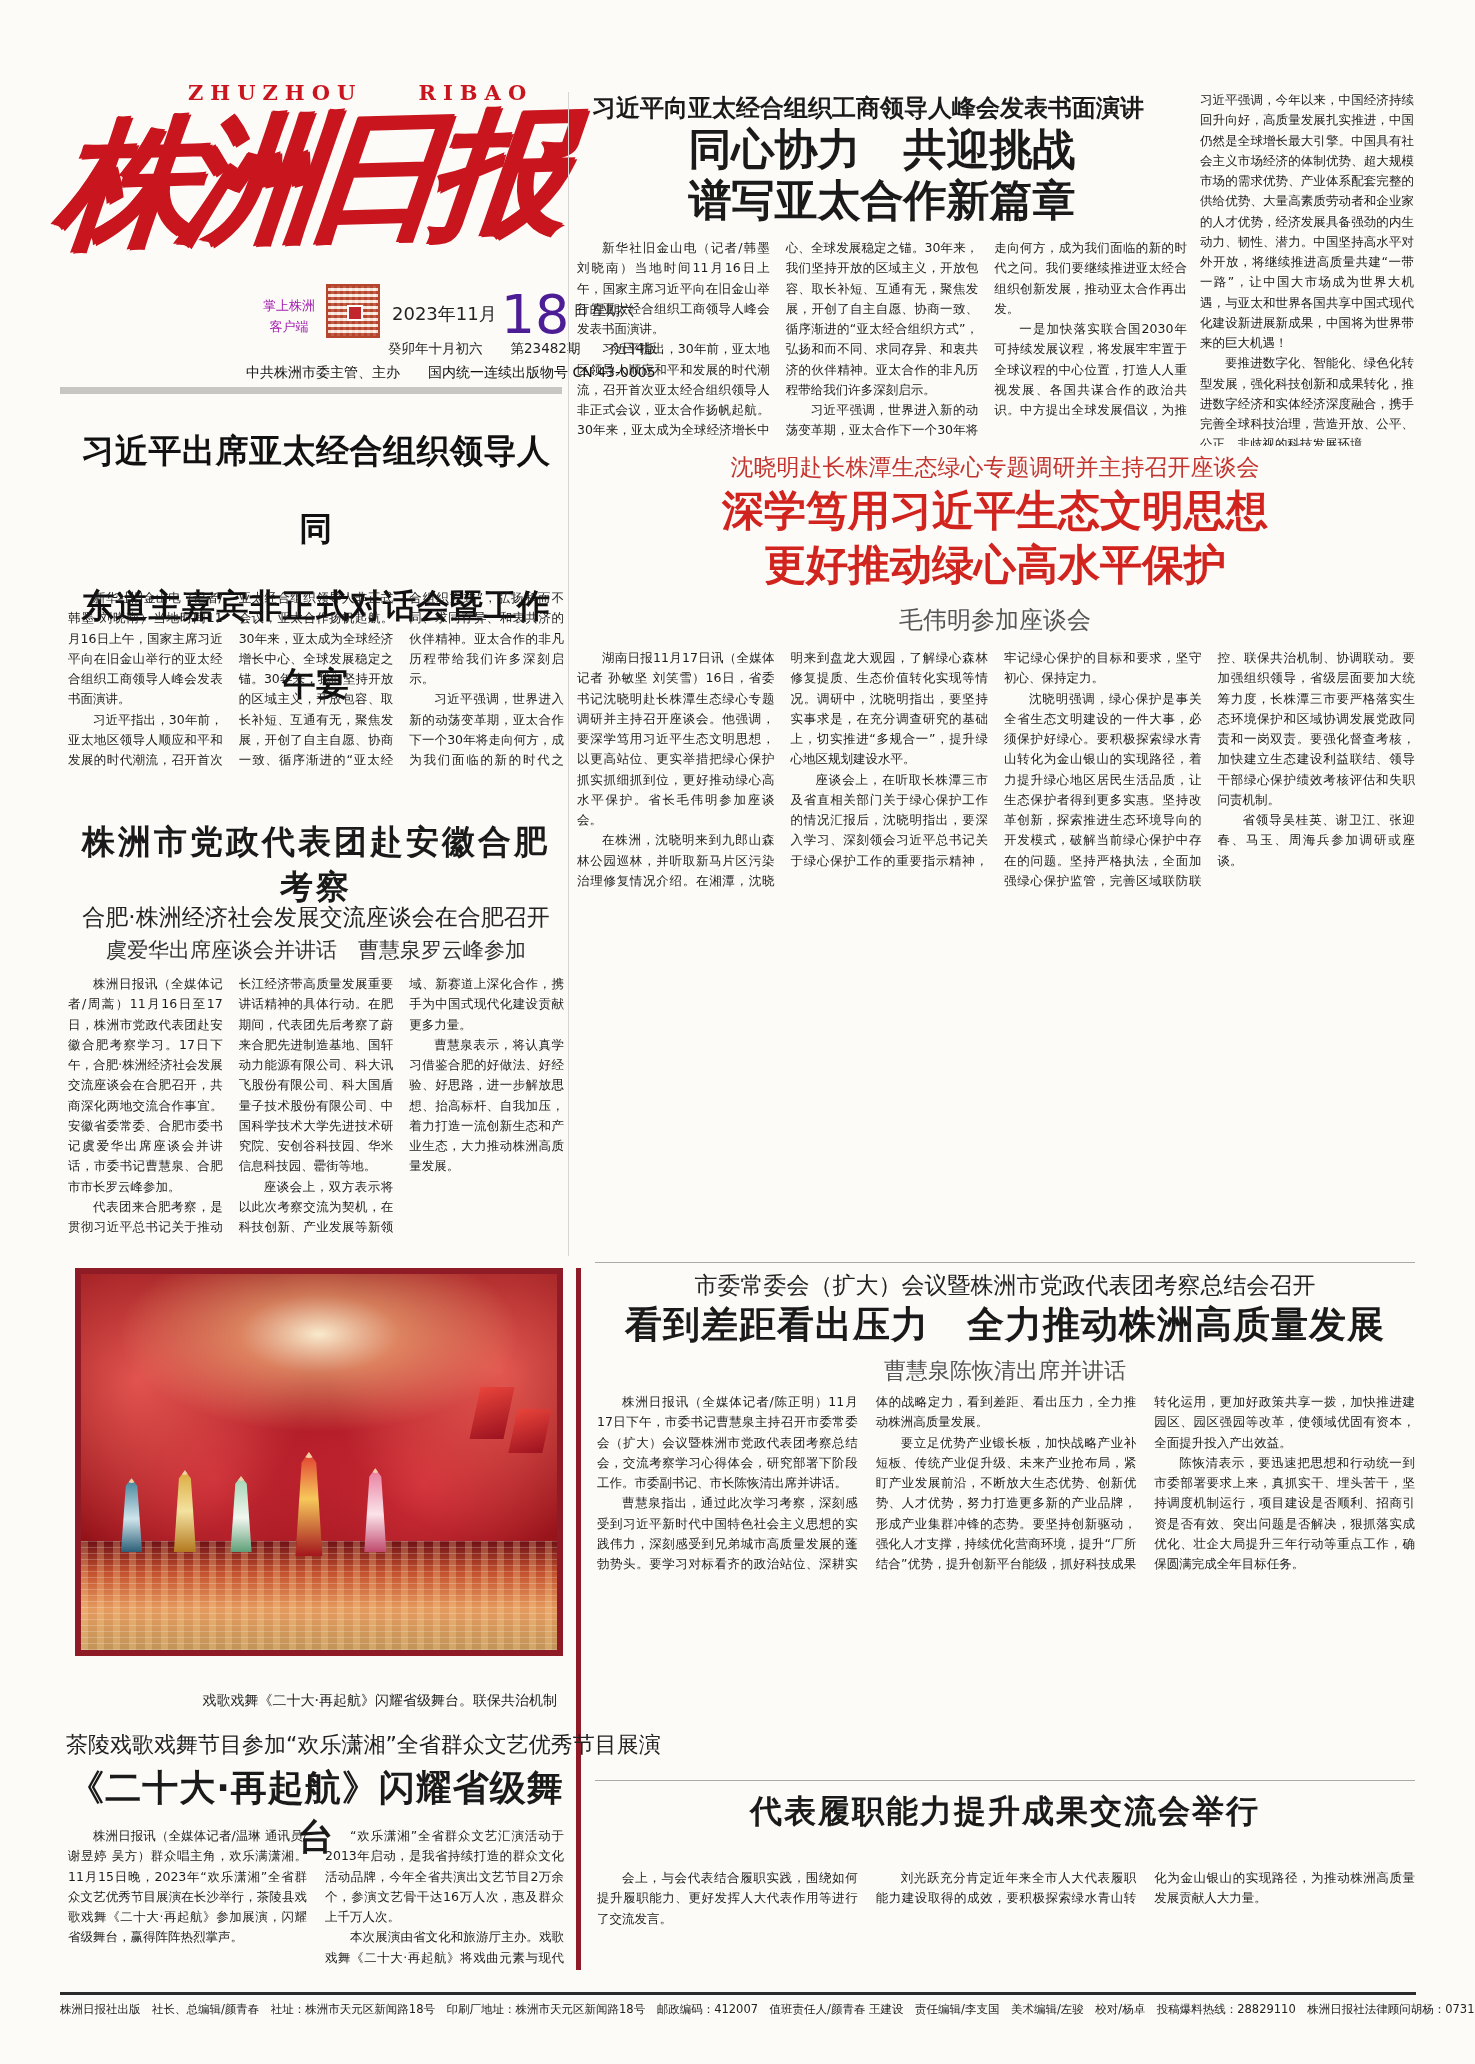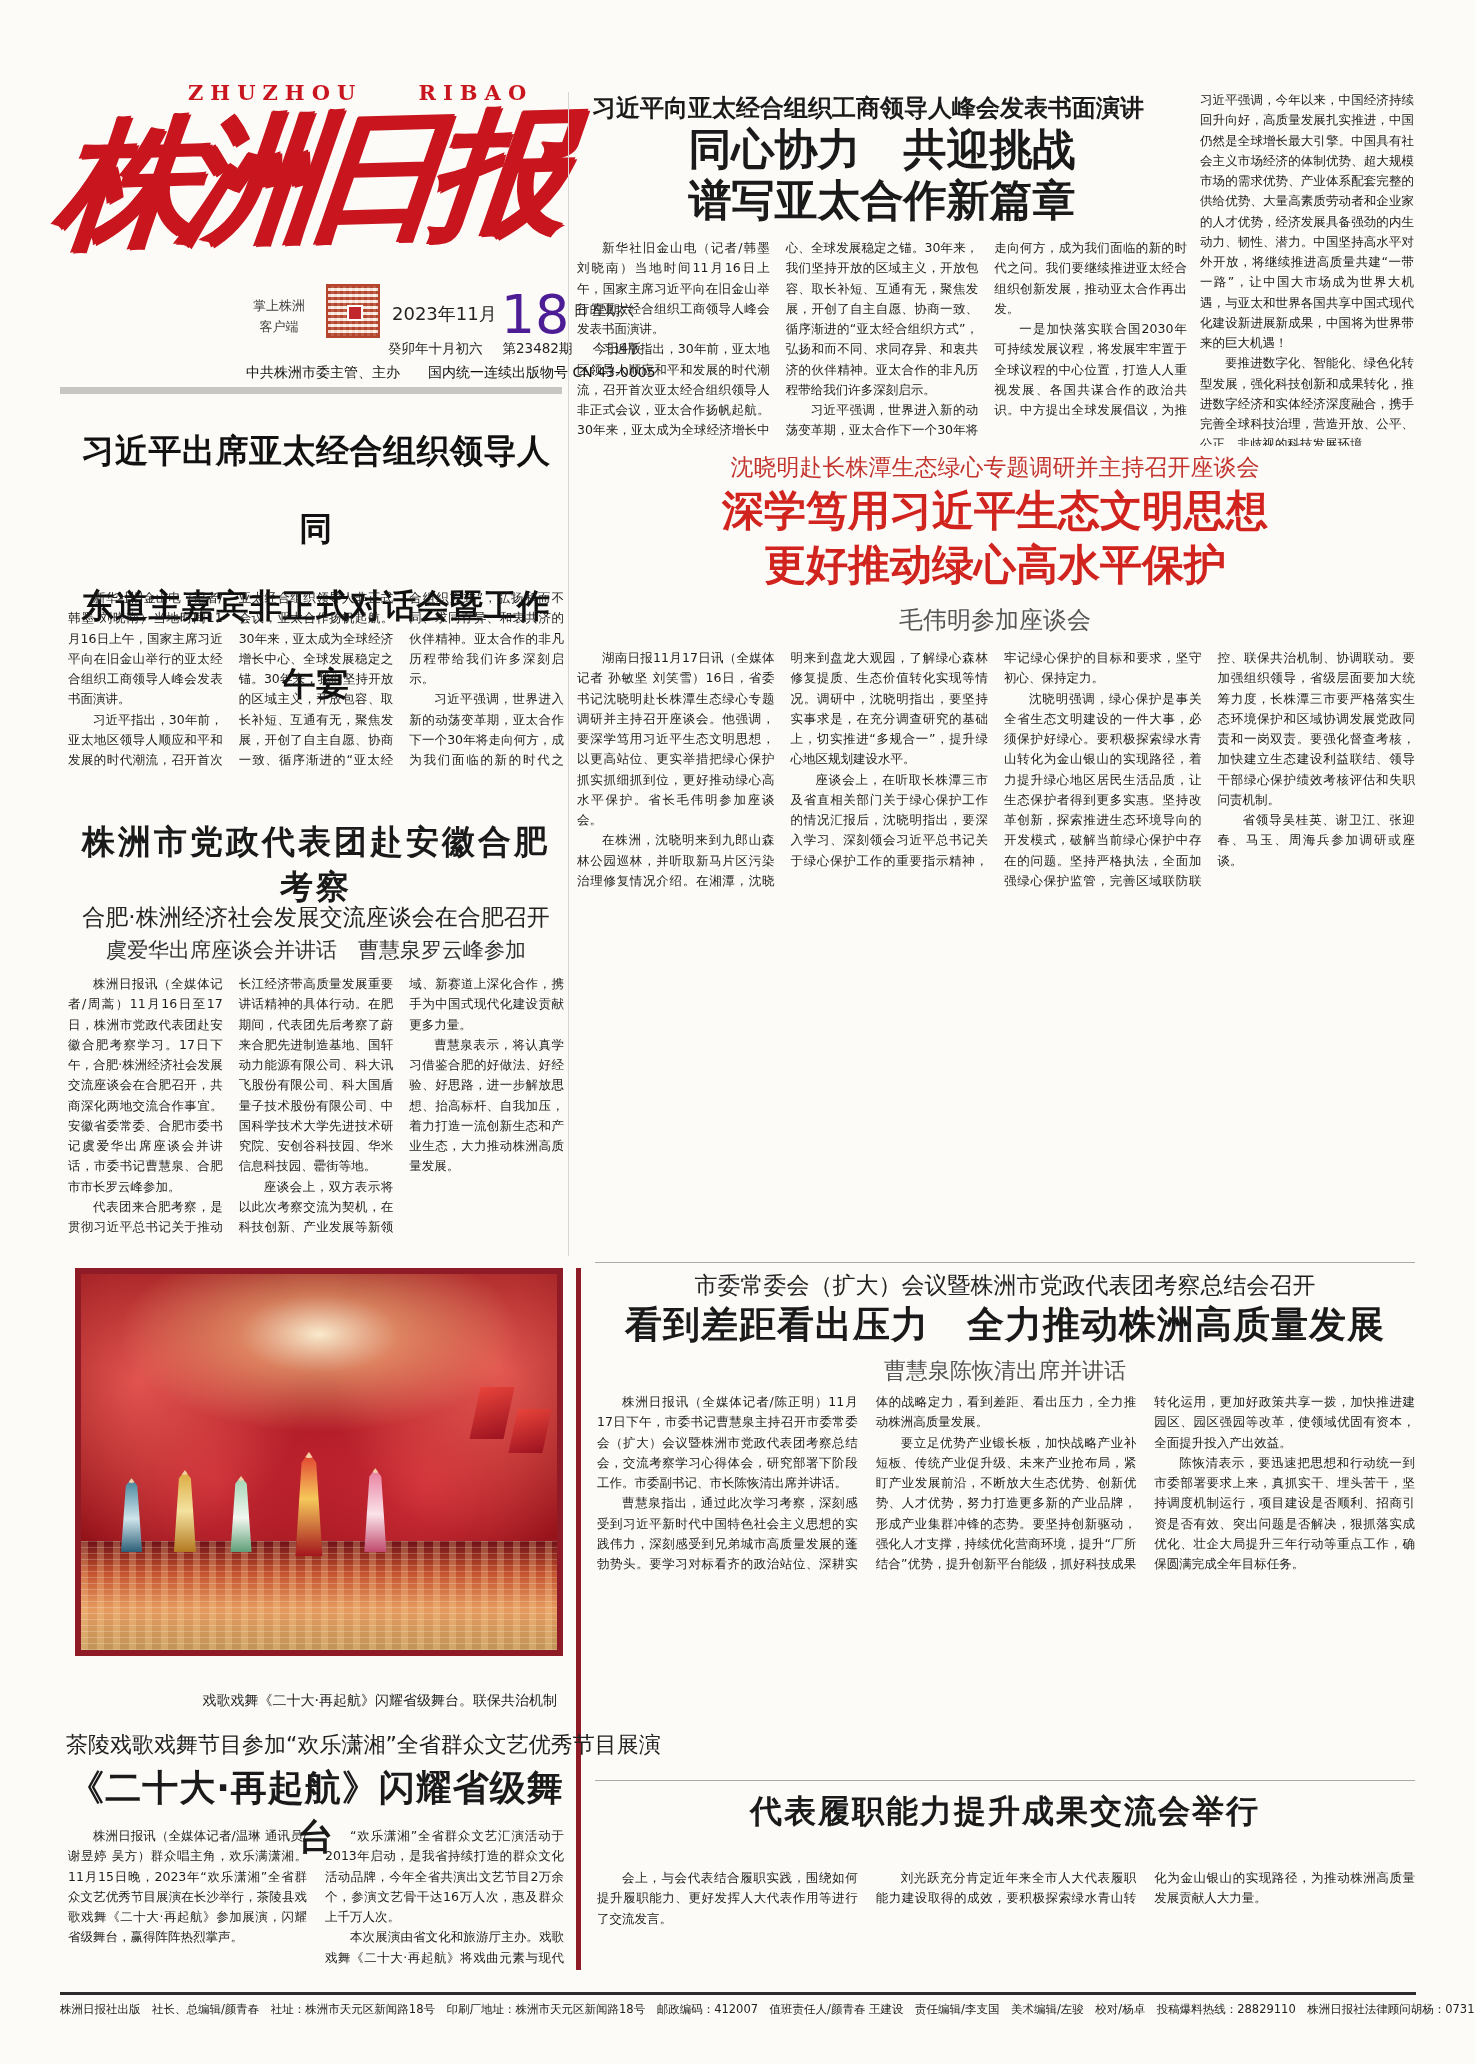--- a/index.html
+++ b/index.html
@@ -17,34 +17,34 @@
     letter-spacing:7px; word-spacing:42px;
   }
   .cn-title {
     position:absolute; left:58px; top:86px; width:500px;
     font-family:"DejaVu Serif","Liberation Serif",serif;
     color:#c9161e; font-size:138px; font-weight:bold; font-style:italic;
     letter-spacing:-14px; white-space:nowrap;
     transform:skewX(-7deg) rotate(-1.5deg);
     text-shadow:2px 2px 0 #c9161e, -1px 1px 0 #c9161e;
   }
-  .app-label { position:absolute; left:248px; top:296px; width:62px; text-align:center;
-    font-size:13px; line-height:1.6; color:#404040; }
+  .app-label { position:absolute; left:258px; top:296px; width:62px; text-align:center;
+    font-size:13px; line-height:1.6; color:#a21caf; }
   .qr { position:absolute; left:326px; top:284px; width:54px; height:54px;
     border:2px solid #b5452c; background:
       repeating-linear-gradient(0deg, rgba(181,69,44,.85) 0 3px, rgba(250,240,232,.9) 3px 6px),
       repeating-linear-gradient(90deg, #b5452c 0 3px, #f8ece4 3px 6px); }
   .qr .qr-center { position:absolute; left:19px; top:19px; width:16px; height:16px;
     background:#c1272d; border:2px solid #fff; }
   .date-main { position:absolute; left:392px; top:288px; display:flex; align-items:flex-start; color:#222; }
   .date-main .pre { font-size:18px; padding-top:14px; }
   .date-main .day { font-size:54px; font-weight:400; line-height:1; padding:0 4px; color:#4c1d95; }
   .date-main .suf { font-size:14px; padding-top:14px; }
   .date-line2 { position:absolute; left:388px; top:340px; width:230px; display:flex;
-    justify-content:space-between; font-size:13.5px; color:#222; white-space:nowrap; gap:20px;}
+    justify-content:space-between; font-size:13.5px; color:#222; white-space:nowrap; gap:28px;}
   .org-line { position:absolute; left:246px; top:364px; font-size:14px; color:#111; white-space:nowrap; }
   .org-line .gap { display:inline-block; width:28px; }
   .gray-band { position:absolute; left:60px; top:387px; width:502px; height:7px; background:#c7c6c3; }
 
   
   .kicker { text-align:center; white-space:nowrap; }
   .headline { text-align:center; font-weight:bold; }
   .subhead  { text-align:center; }
   .bodytext { text-align:justify; overflow:hidden; font-size:12.5px; line-height:1.62; color:#1c1c1c; }
   .bodytext p.para { text-indent:2em; }

